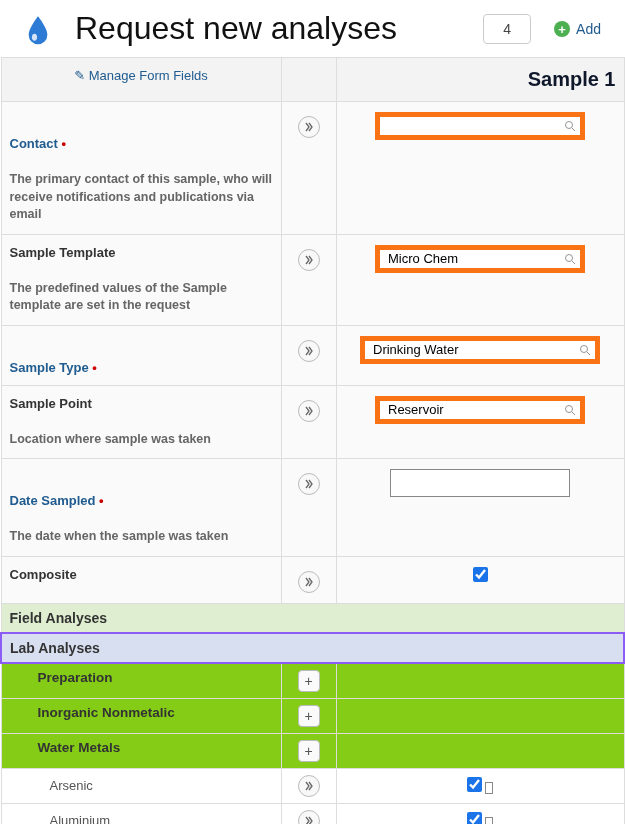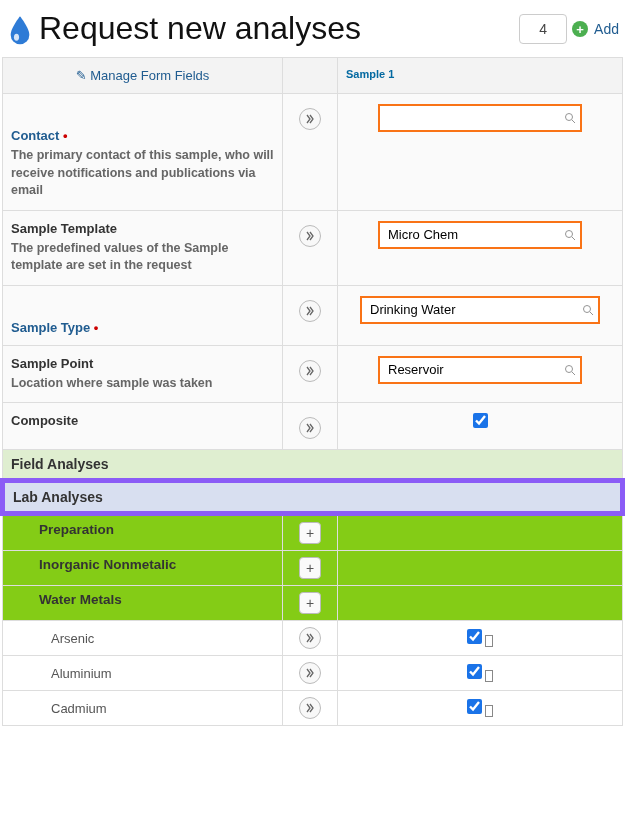--- a/index.html
+++ b/index.html
@@ -6,22 +6,22 @@
   body {
     font-family: Verdana, Geneva, sans-serif;
     font-size: 13px;
     color: #333;
     background: #fff;
     width: 625px;
   }
   .header {
     display: flex;
     align-items: center;
-    padding: 10px 6px;
-    gap: 5px;
+    padding: 10px 24px;
+    gap: 23px;
   }
   .drop-icon {
     width: 28px; height: 30px;
     display: inline-block;
   }
   .page-title {
     font-size: 32px;
     font-weight: 400;
     color: #111;
     flex: 1;
@@ -69,59 +69,59 @@
   .col-label { width: 280px; }
   .col-action { width: 48px; }
   .col-value { }
   .top-row th { padding: 10px 8px; }
   .manage-link {
     color: #205c90;
     font-size: 13px;
     text-decoration: none;
   }
   .sample-header {
-    text-align: left;
-    color: #0369a1;
-    font-weight: bold;
-    font-size: 11px;
+    text-align: right;
+    color: #0f172a;
+    font-weight: bold;
+    font-size: 20px;
   }
   .field-row td { padding: 10px 8px; background: #fafafa; }
   .field-row td.col-action { text-align: center; vertical-align: top; padding-top: 14px; }
   .field-row td.col-value { text-align: center; padding-top: 10px; }
   .field-label {
     font-weight: bold;
     color: #333;
     font-size: 13px;
   }
   .field-label.link { color: #205c90; font-weight: bold; margin-top: 24px; }
   .required-dot { color: #c00; font-weight: bold; }
   .field-desc {
     color: #666;
     font-size: 12.5px;
     font-weight: bold;
-    margin-top: 4px;
+    margin-top: 20px;
     line-height: 1.4;
   }
   .expand-btn {
     display: inline-flex;
     align-items: center;
     justify-content: center;
     width: 22px; height: 22px;
     border: 1px solid #bbb;
     border-radius: 11px;
     background: #f8f8f8;
     cursor: pointer;
     color: #666;
     font-size: 10px;
   }
   .expand-btn svg { width: 10px; height: 10px; }
   .lookup-input {
     display: inline-flex;
     align-items: center;
-    border: 2px solid #f97316;
+    border: 5px solid #f97316;
     background: #fff;
     height: 28px;
     padding: 0 4px 0 8px;
     min-width: 170px;
   }
   .lookup-input.wide { width: 240px; }
   .lookup-input input {
     border: none;
     outline: none;
     flex: 1;
@@ -142,21 +142,21 @@
   .chk {
     width: 15px; height: 15px;
     accent-color: #1a73e8;
   }
   .section-row td {
     padding: 6px 8px;
     font-weight: bold;
     font-size: 14px;
   }
   .section-field td { background: #dfeed0; color: #333; border: 1px solid #ddd; }
-  .section-lab td { background: #d8dff0; color: #333; border: 5px solid #8b5cf6; }
+  .section-lab td { background: #d8dff0; color: #333; border: 2px solid #8b5cf6; }
   .category-row td {
     background: #84cc16;
     padding: 6px 16px;
   }
   .category-label {
     font-weight: bold;
     padding-left: 20px;
     font-size: 13.5px;
   }
   .plus-btn {
@@ -297,20 +297,32 @@
         <td class="col-value"><span class="lookup-input">
             <input value="Reservoir" style="">
             <span class="lookup-mag"><svg viewBox="0 0 12 12">
                 <circle cx="5" cy="5" r="3.5" stroke="#666" stroke-width="1" fill="none"></circle>
                 <line x1="8" y1="8" x2="11" y2="11" stroke="#666" stroke-width="1"></line>
               </svg></span>
           </span></td>
       </tr>
       <tr class="field-row">
         <td>
+          <div class="field-label link">Date Sampled<span class="required-dot"> •</span></div>
+          <div class="field-desc">The date when the sample was taken</div>
+        </td>
+        <td class="col-action"><span class="expand-btn">
+            <svg viewBox="0 0 10 10">
+              <path d="M2 1 L5 5 L2 9 M5 1 L8 5 L5 9" stroke="#666" stroke-width="1.3" fill="none"></path>
+            </svg>
+          </span></td>
+        <td class="col-value"><input class="date-input" style=""></td>
+      </tr>
+      <tr class="field-row">
+        <td>
           <div class="field-label">Composite</div>
         </td>
         <td class="col-action"><span class="expand-btn">
             <svg viewBox="0 0 10 10">
               <path d="M2 1 L5 5 L2 9 M5 1 L8 5 L5 9" stroke="#666" stroke-width="1.3" fill="none"></path>
             </svg>
           </span></td>
         <td class="col-value"><input type="checkbox" class="chk" checked="" style=""></td>
       </tr>
     </tbody>

